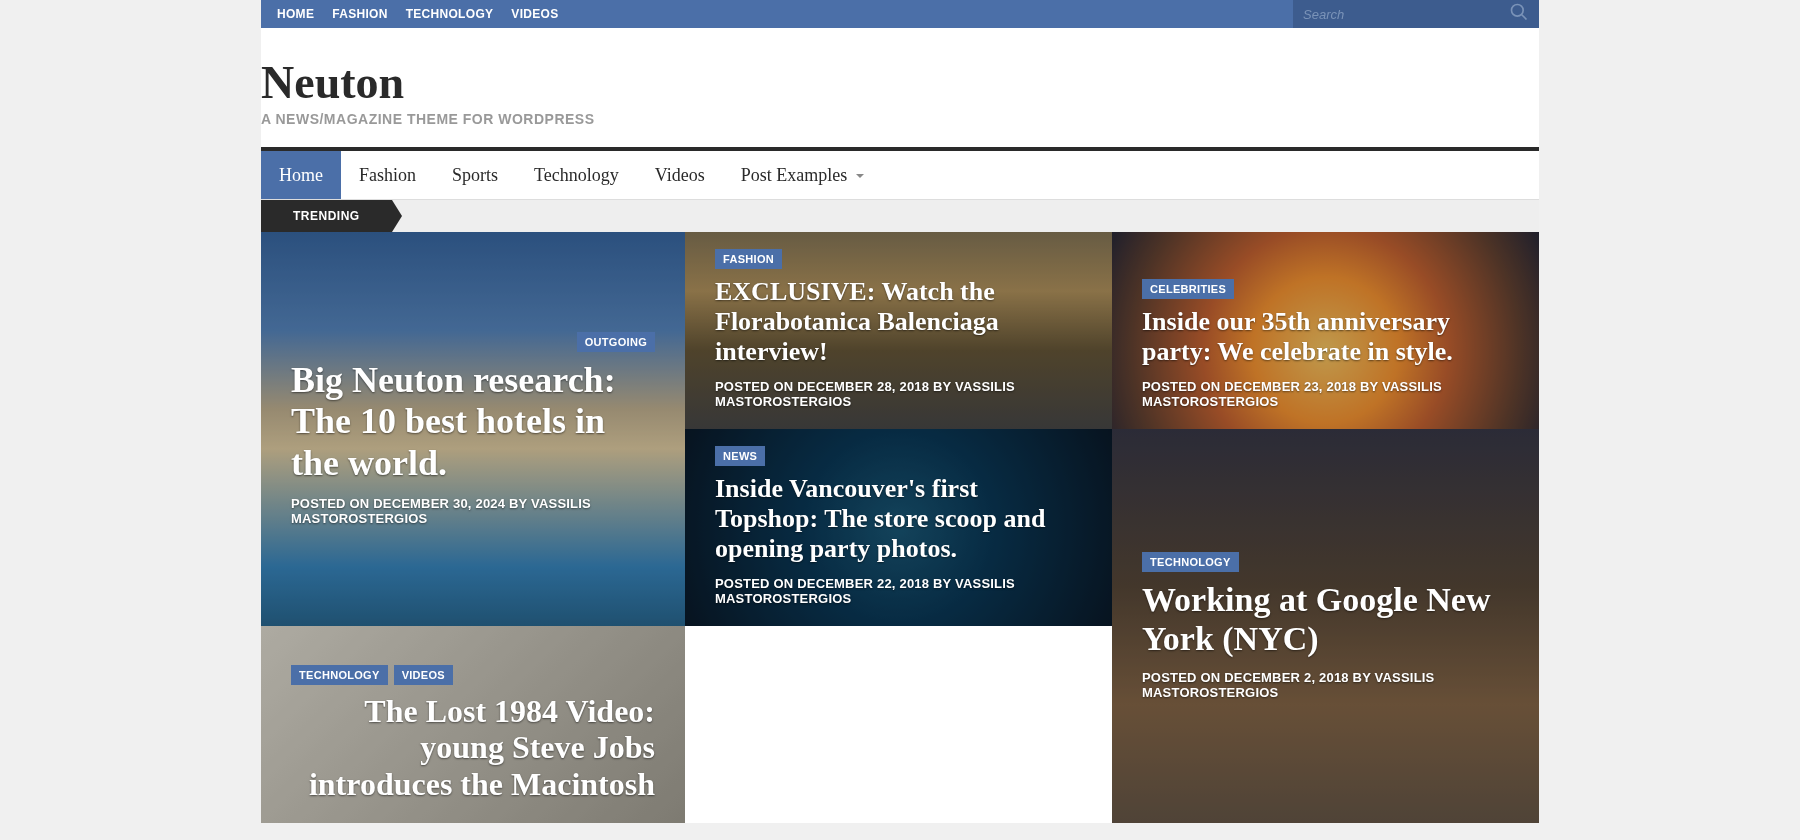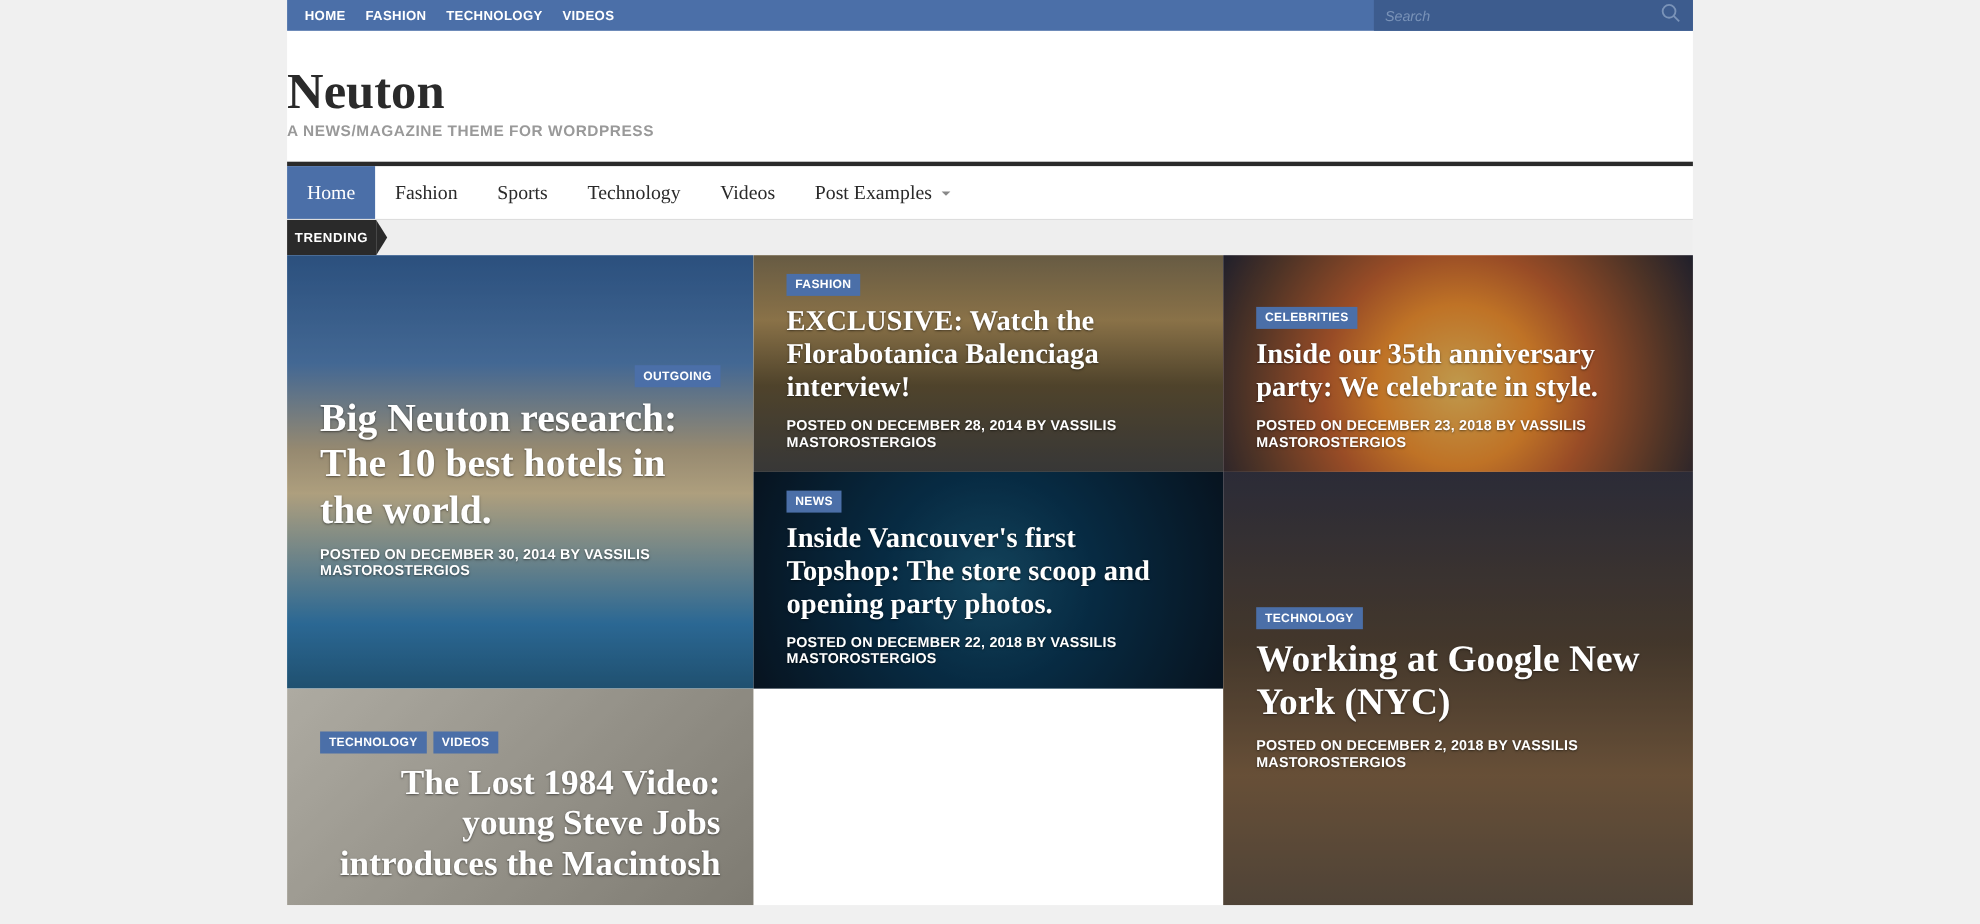--- a/index.html
+++ b/index.html
@@ -2,39 +2,39 @@
 <html><head>
 <meta charset="utf-8">
 <style>
 * { margin: 0; padding: 0; box-sizing: border-box; }
 body { font-family: Georgia, 'Times New Roman', serif; background: #f0f0f0; }
 .container { width: 1278px; margin: 0 auto; background: #fff; }
 
 .topbar { background: #4b6fa8; display: flex; justify-content: space-between; align-items: center; height: 28px; padding-left: 16px; }
 .topnav { display: flex; gap: 18px; }
 .topnav a { color: #fff; text-decoration: none; font-family: Arial, sans-serif; font-size: 12px; font-weight: bold; letter-spacing: 0.3px; }
-.searchbox { background: #3d5c8e; display: flex; align-items: center; height: 28px; padding: 0 10px; width: 290px; }
+.searchbox { background: #3d5c8e; display: flex; align-items: center; height: 28px; padding: 0 10px; width: 246px; }
 .searchbox input { background: transparent; border: none; color: #7a93b8; font-size: 13px; font-style: italic; outline: none; flex: 1; }
 .searchbox input::placeholder { color: #7a93b8; }
 .searchbox svg { width: 20px; height: 20px; fill: none; stroke: #7a93b8; stroke-width: 2; cursor: pointer; }
 
 .header { padding: 28px 0 20px 0; }
 .site-title { font-size: 46px; font-weight: bold; color: #2a2a2a; font-family: Georgia, serif; padding-left: 0; }
 .tagline { font-family: Arial, sans-serif; font-size: 14px; color: #999; font-weight: bold; letter-spacing: 0.5px; margin-top: 2px; }
 
 .divider { height: 4px; background: #2a2a2a; }
 
 .mainnav { display: flex; align-items: center; border-bottom: 1px solid #ddd; }
 .mainnav a { display: flex; align-items: center; padding: 0 18px; height: 48px; color: #2a2a2a; text-decoration: none; font-size: 18px; font-family: Georgia, serif; }
 .mainnav a.active { background: #4b6fa8; color: #fff; }
 .mainnav a .caret { margin-left: 8px; }
 .caret svg { width: 10px; height: 10px; fill: #888; }
 
 .trendbar { background: #eee; height: 32px; position: relative; }
-.trendlabel { background: #2a2a2a; color: #fff; font-family: Arial, sans-serif; font-size: 12px; font-weight: bold; letter-spacing: 0.5px; display: inline-flex; align-items: center; height: 32px; padding: 0 7px; position: relative; }
+.trendlabel { background: #2a2a2a; color: #fff; font-family: Arial, sans-serif; font-size: 12px; font-weight: bold; letter-spacing: 0.5px; display: inline-flex; align-items: center; height: 32px; padding: 0 32px; position: relative; }
 .trendlabel::after { content: ''; position: absolute; right: -10px; top: 0; border-left: 10px solid #2a2a2a; border-top: 16px solid transparent; border-bottom: 16px solid transparent; }
 
 .grid { display: grid; grid-template-columns: 424px 427px 427px; grid-auto-rows: 197px; gap: 0; }
 .tile { position: relative; overflow: hidden; color: #fff; display: flex; flex-direction: column; justify-content: flex-end; padding: 20px 30px; cursor: pointer; }
 .tile::before { content: ''; position: absolute; inset: 0; background: rgba(0,0,0,0.25); z-index: 1; }
 .tile > * { position: relative; z-index: 2; }
 .tile.big { grid-row: span 2; justify-content: center; }
 .tile.tall { grid-row: span 2; }
 .cats { display: flex; gap: 6px; margin-bottom: 8px; }
 .cat { background: #4b6fa8; color: #fff; font-family: Arial, sans-serif; font-size: 11px; font-weight: bold; padding: 4px 8px; letter-spacing: 0.3px; }
@@ -102,29 +102,29 @@
     <span class="trendlabel">TRENDING</span>
   </div>
 
   <div class="grid">
 
     <article class="tile big bg-hotel">
       <div class="cats">
           <span class="cat">OUTGOING</span>
         </div>
       <h2>Big Neuton research: The 10 best hotels in the world.</h2>
-      <div class="meta">POSTED ON DECEMBER 30, 2014 BY VASSILIS MASTOROSTERGIOS</div>
+      <div class="meta">POSTED ON DECEMBER 30, 2024 BY VASSILIS MASTOROSTERGIOS</div>
     </article>
 
     <article class="tile small bg-road">
       <div class="cats">
           <span class="cat">FASHION</span>
         </div>
       <h2>EXCLUSIVE: Watch the Florabotanica Balenciaga interview!</h2>
-      <div class="meta">POSTED ON DECEMBER 28, 2014 BY VASSILIS MASTOROSTERGIOS</div>
+      <div class="meta">POSTED ON DECEMBER 28, 2018 BY VASSILIS MASTOROSTERGIOS</div>
     </article>
 
     <article class="tile small bg-sunset">
       <div class="cats">
           <span class="cat">CELEBRITIES</span>
         </div>
       <h2>Inside our 35th anniversary party: We celebrate in style.</h2>
       <div class="meta">POSTED ON DECEMBER 23, 2018 BY VASSILIS MASTOROSTERGIOS</div>
     </article>
 

